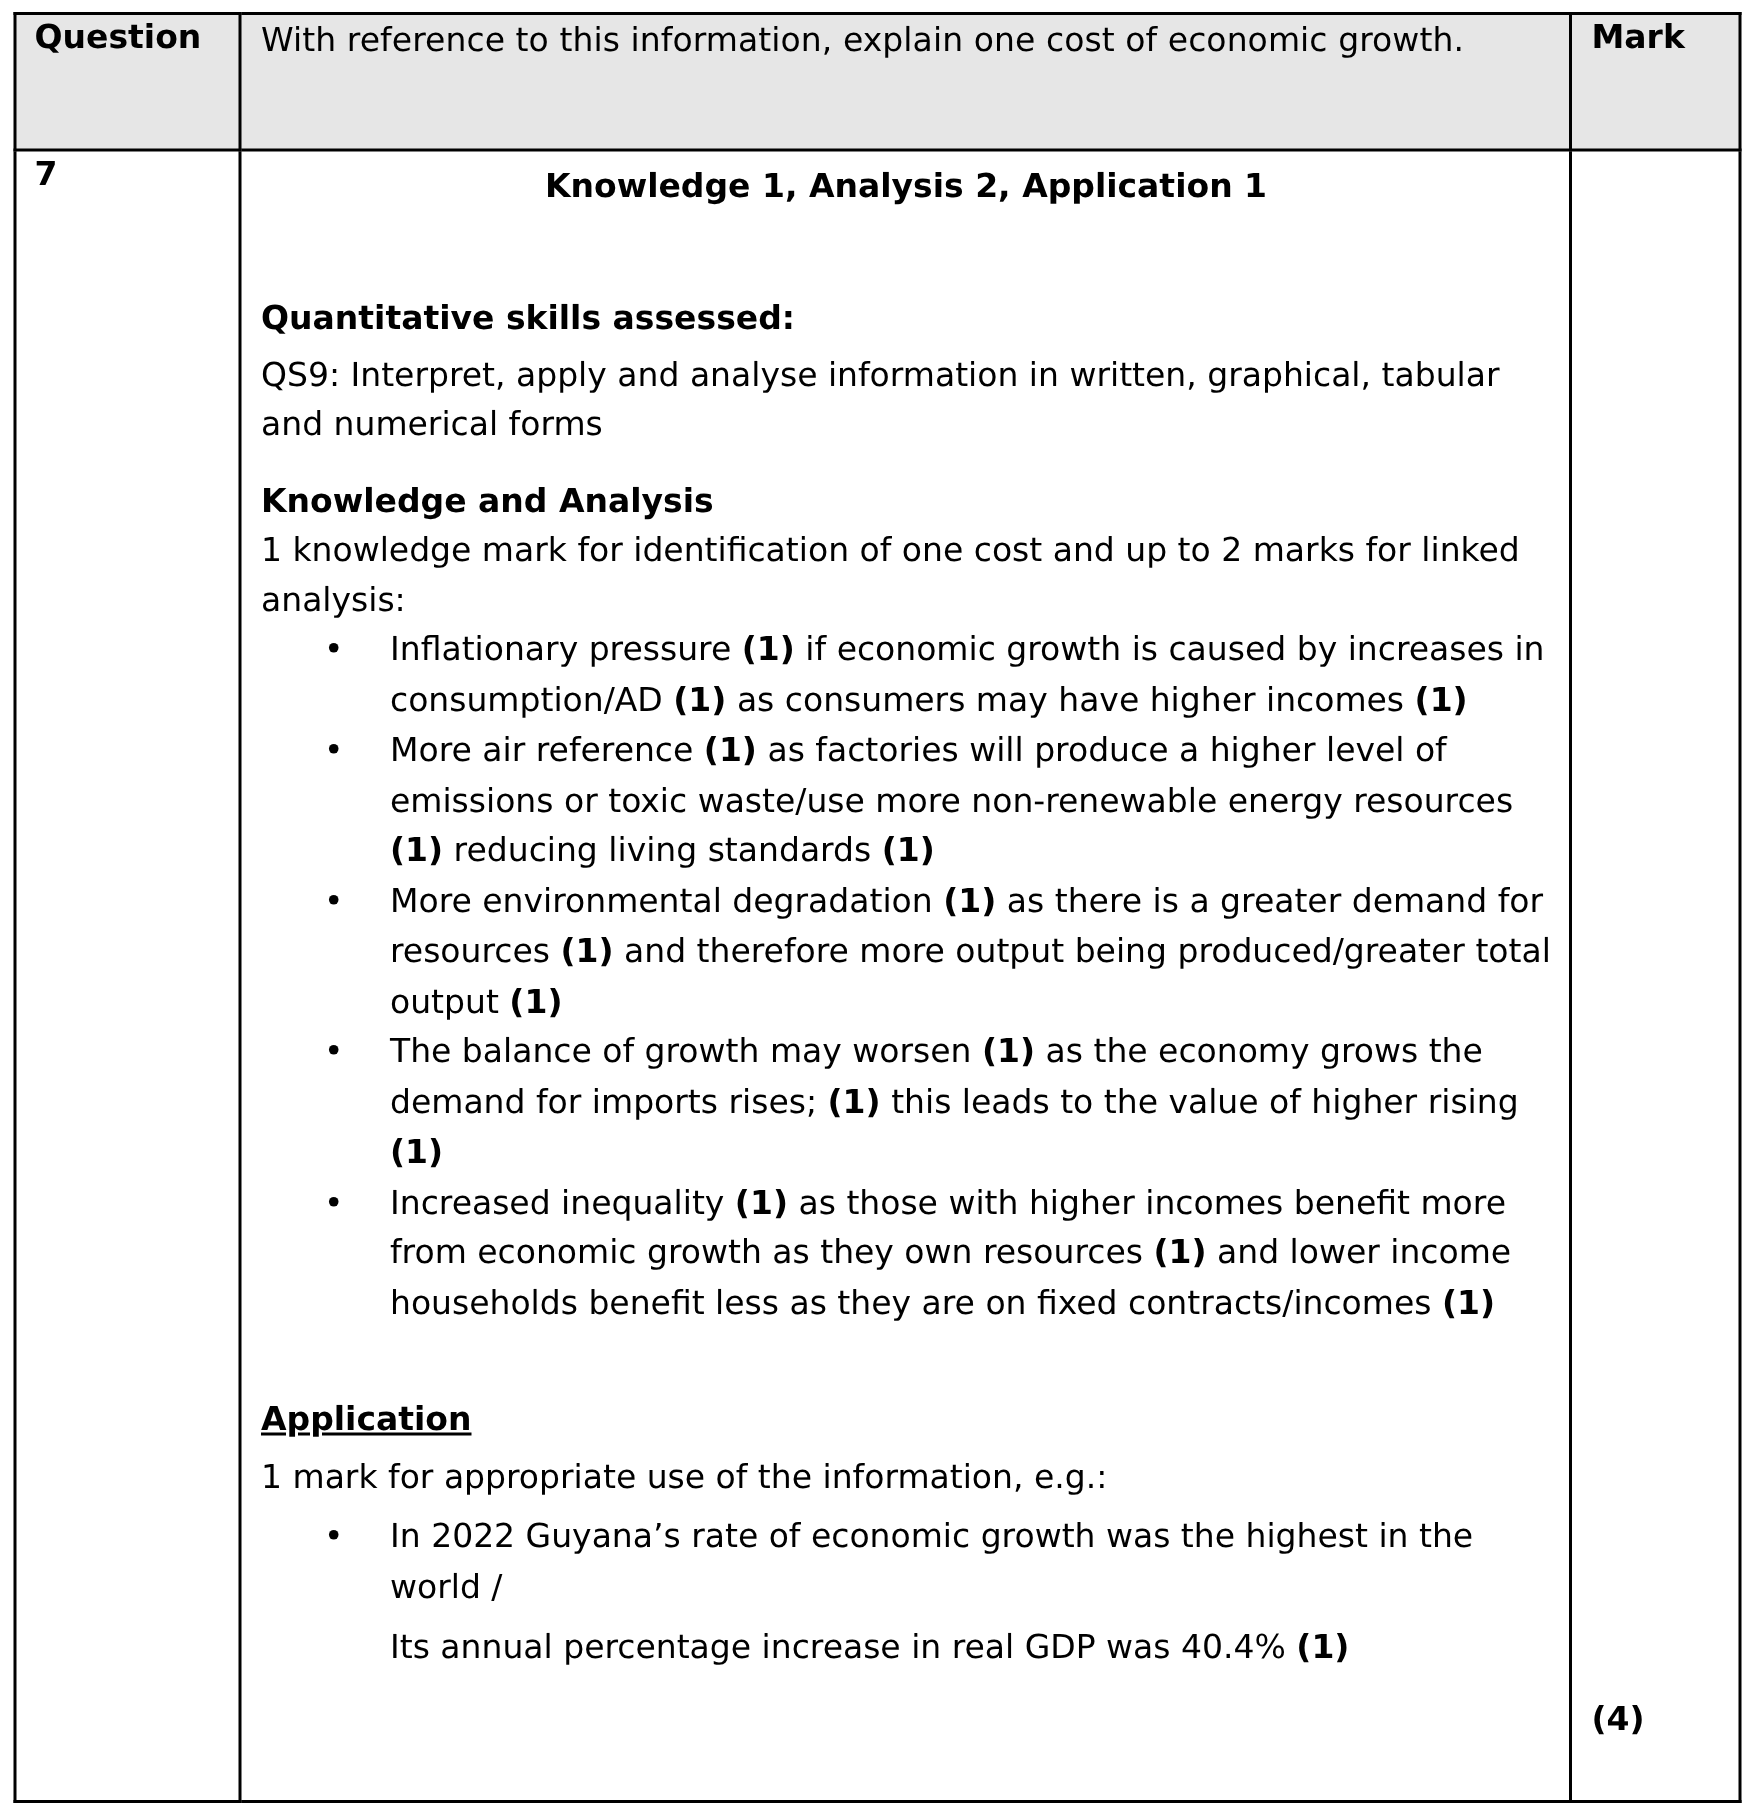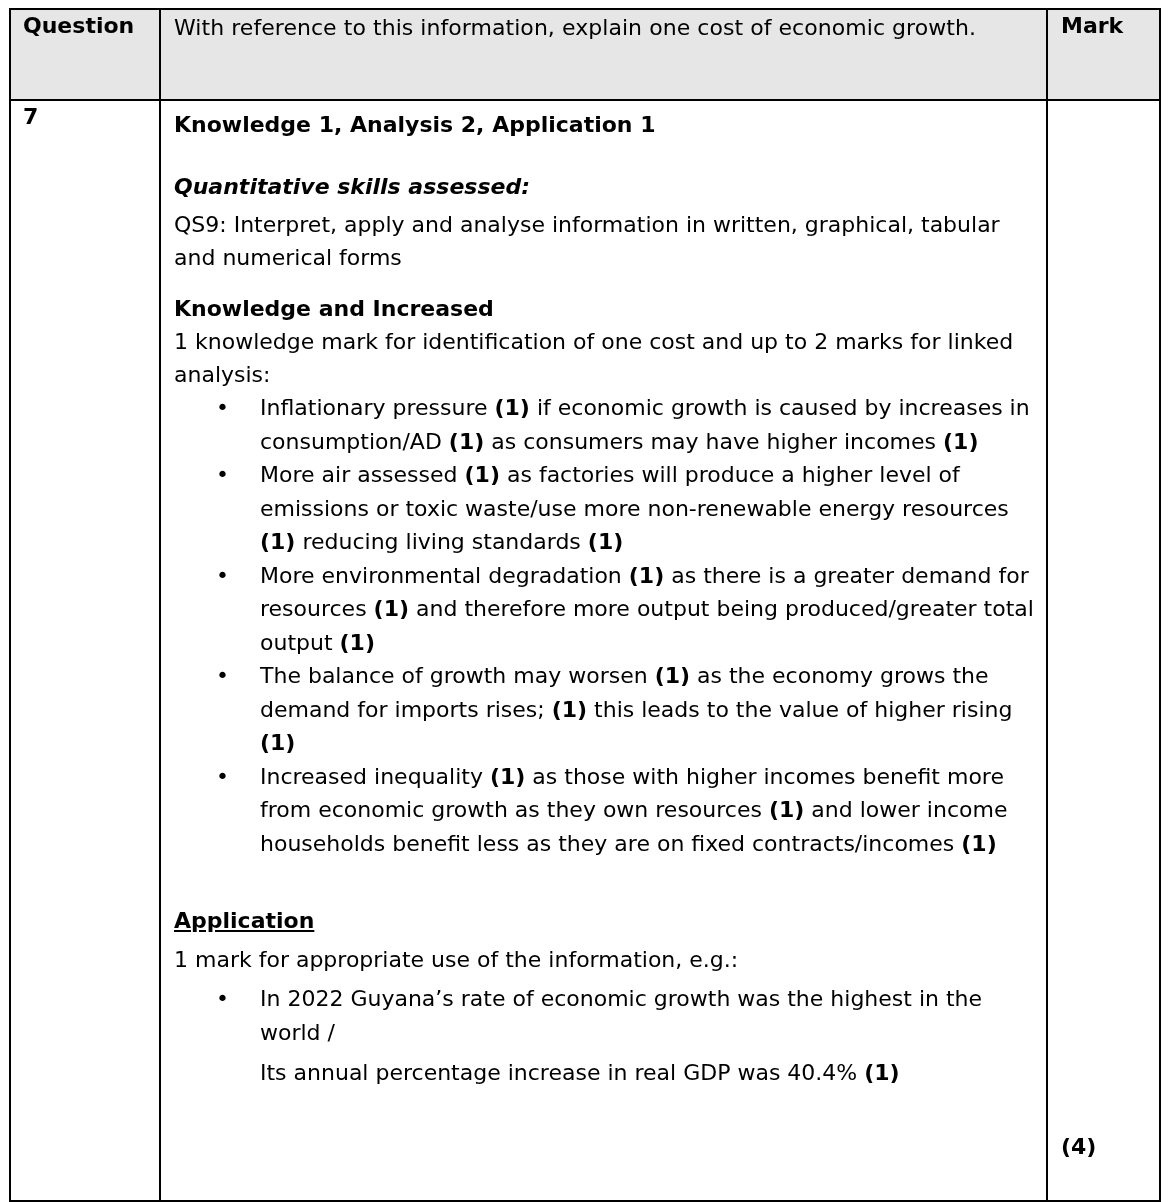--- a/index.html
+++ b/index.html
@@ -112,30 +112,30 @@
   </colgroup>
   <tbody>
       <tr class="hdr-row">
     <td class="hdr-q">Question</td>
     <td class="hdr-body"><span>With reference to this information, explain </span><span class="b">one</span><span> cost of economic growth.</span></td>
     <td class="hdr-mark">Mark</td>
   </tr>
   <tr class="body-row">
     <td class="qnum">7</td>
     <td class="body-cell">
-      <div class="heading" style="margin-top:9px;">Knowledge 1, Analysis 2, Application 1</div>
+      <div class="heading" style="margin-top:9px;text-align:center;">Knowledge 1, Analysis 2, Application 1</div>
 
-      <div class="heading" style="margin-top:32px;font-style:italic;">Quantitative skills assessed:</div>
+      <div class="heading" style="margin-top:58px;">Quantitative skills assessed:</div>
       <div class="para" style="margin-top:6px;"><span class="b">QS9</span><span>: Interpret, apply and analyse information in written, graphical, tabular and numerical forms</span></div>
 
-      <div class="heading" style="margin-top:20px;">Knowledge and Increased</div>
+      <div class="heading" style="margin-top:20px;">Knowledge and Analysis</div>
       <div class="para" style="margin-top:1px;">1 knowledge mark for identification of one cost and up to 2 marks for linked analysis:</div>
       <ul class="bullets" id="ka-bullets">
             <li><span class="bullet-dot">•</span><span>Inflationary pressure </span><span class="award">(1)</span><span> if economic growth is caused by increases in consumption/AD </span><span class="award">(1)</span><span> as consumers may have higher incomes </span><span class="award">(1)</span></li>
-            <li><span class="bullet-dot">•</span><span>More air assessed </span><span class="award">(1)</span><span> as factories will produce a higher level of emissions or toxic waste/use more non-renewable energy resources </span><span class="award">(1)</span><span> reducing living standards </span><span class="award">(1)</span></li>
+            <li><span class="bullet-dot">•</span><span>More air reference </span><span class="award">(1)</span><span> as factories will produce a higher level of emissions or toxic waste/use more non-renewable energy resources </span><span class="award">(1)</span><span> reducing living standards </span><span class="award">(1)</span></li>
             <li><span class="bullet-dot">•</span><span>More environmental degradation </span><span class="award">(1)</span><span> as there is a greater demand for resources </span><span class="award">(1)</span><span> and therefore more output being produced/greater total output </span><span class="award">(1)</span></li>
             <li><span class="bullet-dot">•</span><span>The balance of growth may worsen </span><span class="award">(1)</span><span> as the economy grows the demand for imports rises; </span><span class="award">(1)</span><span> this leads to the value of higher rising </span><span class="award">(1)</span></li>
             <li><span class="bullet-dot">•</span><span>Increased inequality </span><span class="award">(1)</span><span> as those with higher incomes benefit more from economic growth as they own resources </span><span class="award">(1)</span><span> and lower income households benefit less as they are on fixed contracts/incomes </span><span class="award">(1)</span></li>
           </ul>
 
       <div class="heading" style="margin-top:46px;text-decoration:underline;">Application</div>
       <div class="para" style="margin-top:7px;">1 mark for appropriate use of the information, e.g.:</div>
       <ul class="bullets" style="margin-top:6px;">
         <li>
           <span class="bullet-dot">•</span>

